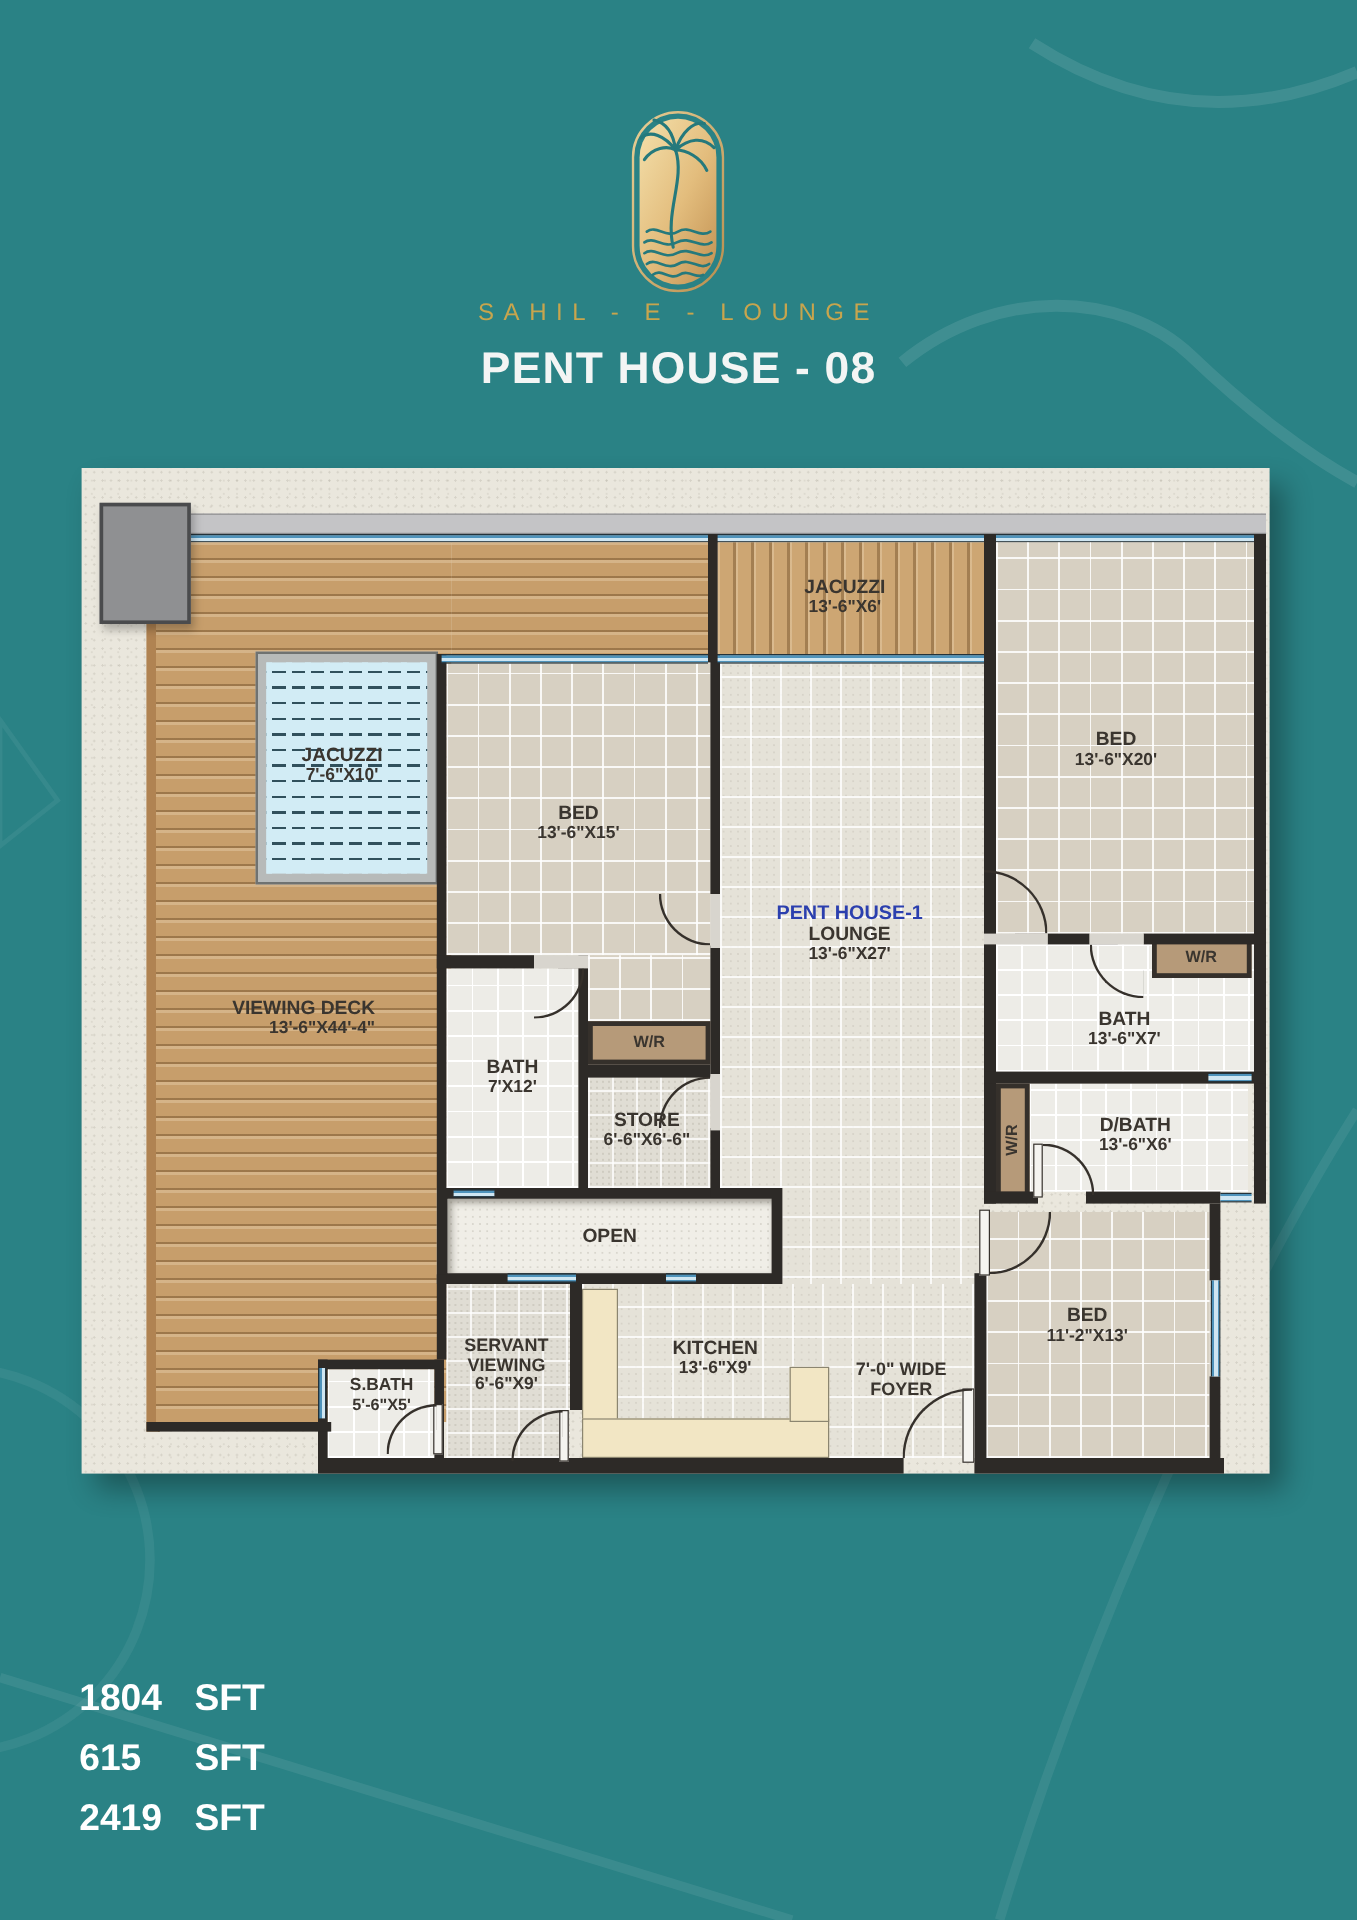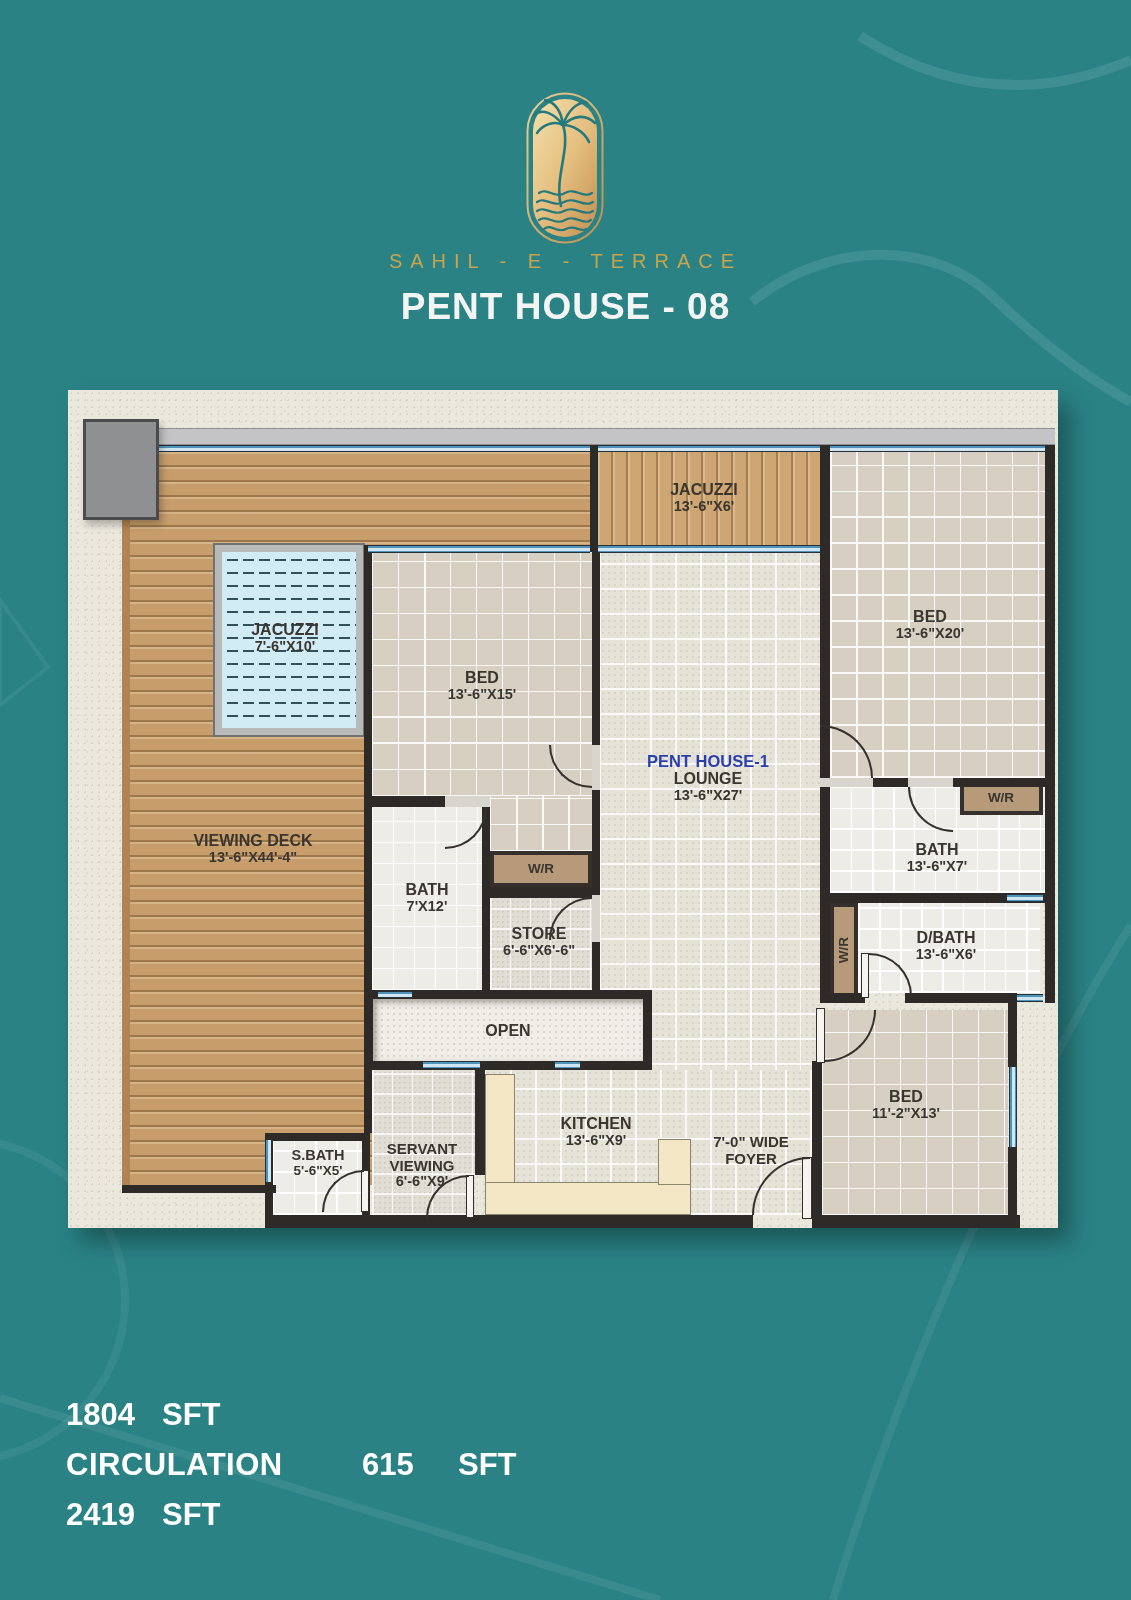--- a/index.html
+++ b/index.html
@@ -119,21 +119,21 @@
     <path d="M37,33 C46,33 58,39 63,50"></path>
   </g>
   <g fill="none" stroke="#25797c" stroke-width="2.2" stroke-linecap="round">
     <path d="M13,101 C21,95 29,107 39,101 C49,95 57,107 66,101"></path>
     <path d="M11,110 C19,104 27,116 38,110 C49,104 58,116 67,110"></path>
     <path d="M11,119 C19,113 27,125 38,119 C49,113 58,125 67,119"></path>
     <path d="M13,128 C21,122 29,134 39,128 C49,122 57,134 65,128"></path>
     <path d="M18,137 C25,131 32,142 40,137 C48,132 55,141 60,137"></path>
   </g>
 </svg>
-<div id="brand">SAHIL - E - TERRACE</div>
+<div id="brand">SAHIL - E - LOUNGE</div>
 <div id="title">PENT HOUSE - 08</div>
 
 <div id="plan">
 
   <div class="abs" style="left:60px;top:38px;width:927px;height:17px;background:#c4c4c6;border-top:1.5px solid #8f8f91;border-bottom:1.5px solid #8f8f91;box-sizing:border-box;"></div>
   <div class="win" style="left:60px;top:55px;width:927px;height:7px;"></div>
 
   <div class="abs" style="left:54px;top:62px;width:10px;height:741px;background:#b08352;border-right:1.5px solid #7c5a30;"></div>
   <div class="abs wood-h" style="left:62px;top:62px;width:246px;height:733px;"></div>
   <div class="abs wood-h" style="left:308px;top:62px;width:214px;height:100px;"></div>
@@ -248,21 +248,21 @@
     <span>BED</span><span class="dims">13'-6"X15'</span>
   </div>
   <div class="lab" style="left:640px;top:388px;">
     <span id="lounge-title">PENT HOUSE-1</span>
     <span>LOUNGE</span>
     <span class="dims">13'-6"X27'</span>
   </div>
   <div class="lab lab-sm" style="left:473px;top:479px;">
     <span>W/R</span>
   </div>
-  <div class="lab" style="left:185px;top:459px;">
+  <div class="lab" style="left:185px;top:459px;text-align:right;">
     <span>VIEWING DECK</span><span class="dims">13'-6"X44'-4"</span>
   </div>
   <div class="lab" style="left:359px;top:508px;">
     <span>BATH</span><span class="dims">7'X12'</span>
   </div>
   <div class="lab lab-sm" style="left:933px;top:408px;">
     <span>W/R</span>
   </div>
   <div class="lab" style="left:869px;top:468px;">
     <span>BATH</span><span class="dims">13'-6"X7'</span>
@@ -272,21 +272,21 @@
   </div>
   <div class="lab lab-sm" style="left:776px;top:560px;transform:translate(-50%,-50%) rotate(-90deg);">
     <span>W/R</span>
   </div>
   <div class="lab" style="left:878px;top:556px;">
     <span>D/BATH</span><span class="dims">13'-6"X6'</span>
   </div>
   <div class="lab" style="left:440px;top:641px;">
     <span>OPEN</span>
   </div>
-  <div class="lab" style="left:354px;top:748px;font-size:15px;margin-top:27px;">
+  <div class="lab" style="left:354px;top:748px;font-size:15px;">
     <span>SERVANT</span><br>
     <span>VIEWING</span>
     <span class="dims">6'-6"X9'</span>
   </div>
   <div class="lab" style="left:250px;top:773px;font-size:14.5px;">
     <span>S.BATH</span><span class="dims" style="font-size:13.5px">5'-6"X5'</span>
   </div>
   <div class="lab" style="left:528px;top:742px;">
     <span>KITCHEN</span><span class="dims">13'-6"X9'</span>
   </div>
@@ -298,21 +298,20 @@
     <span>BED</span><span class="dims">11'-2"X13'</span>
   </div>
 </div>
 
 <div id="stats">
   <div class="stat-row">
     <div class="stat-value">1804</div>
     <div class="stat-unit">SFT</div>
   </div>
   <div class="stat-row">
-    <div class="stat-label">CIRCULATION</div>
     <div class="stat-value">615</div>
     <div class="stat-unit">SFT</div>
   </div>
   <div class="stat-row">
     <div class="stat-value">2419</div>
     <div class="stat-unit">SFT</div>
   </div>
 </div>
 
 </body></html>

